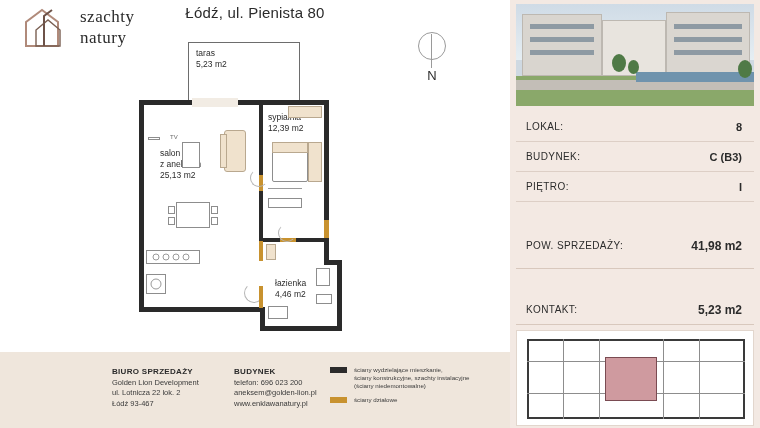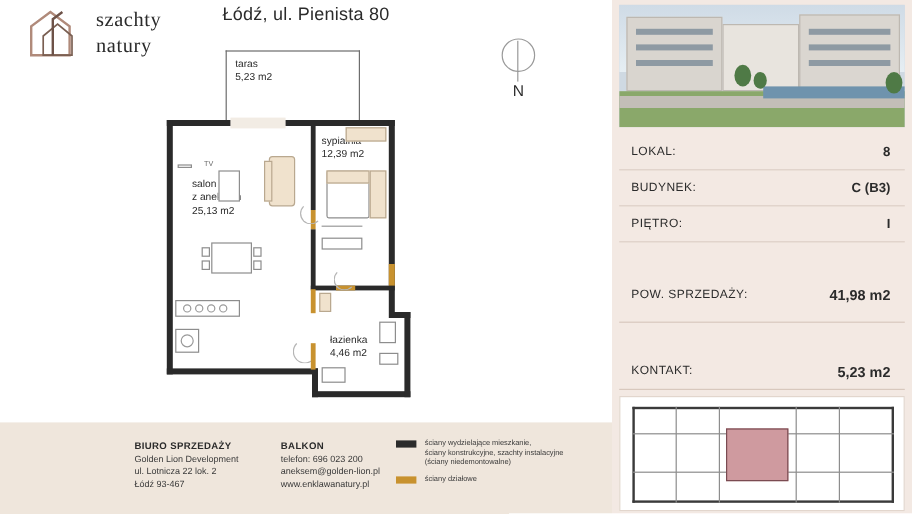--- a/index.html
+++ b/index.html
@@ -251,21 +251,21 @@
 
 
     <div class="foot-col" style="left:100px; top:15px; width:110px;">
       <div class="foot-head">BIURO SPRZEDAŻY</div>
       <div>Golden Lion Development</div>
       <div>ul. Lotnicza 22 lok. 2</div>
       <div>Łódź 93-467</div>
     </div>
 
     <div class="foot-col" style="left:222px; top:15px; width:110px;">
-      <div class="foot-head">BALKON</div>
+      <div class="foot-head">BUDYNEK</div>
       <div>telefon: 696 023 200</div>
       <div>aneksem@golden-lion.pl</div>
       <div>www.enklawanatury.pl</div>
     </div>
 
     <div id="legend">
       <div class="legend-row">
         <span class="legend-swatch" style="background:#2b2b2b;"></span>
         <div class="legend-text">ściany wydzielające mieszkanie,</div>
         <div class="legend-text">ściany konstrukcyjne, szachty instalacyjne</div>

